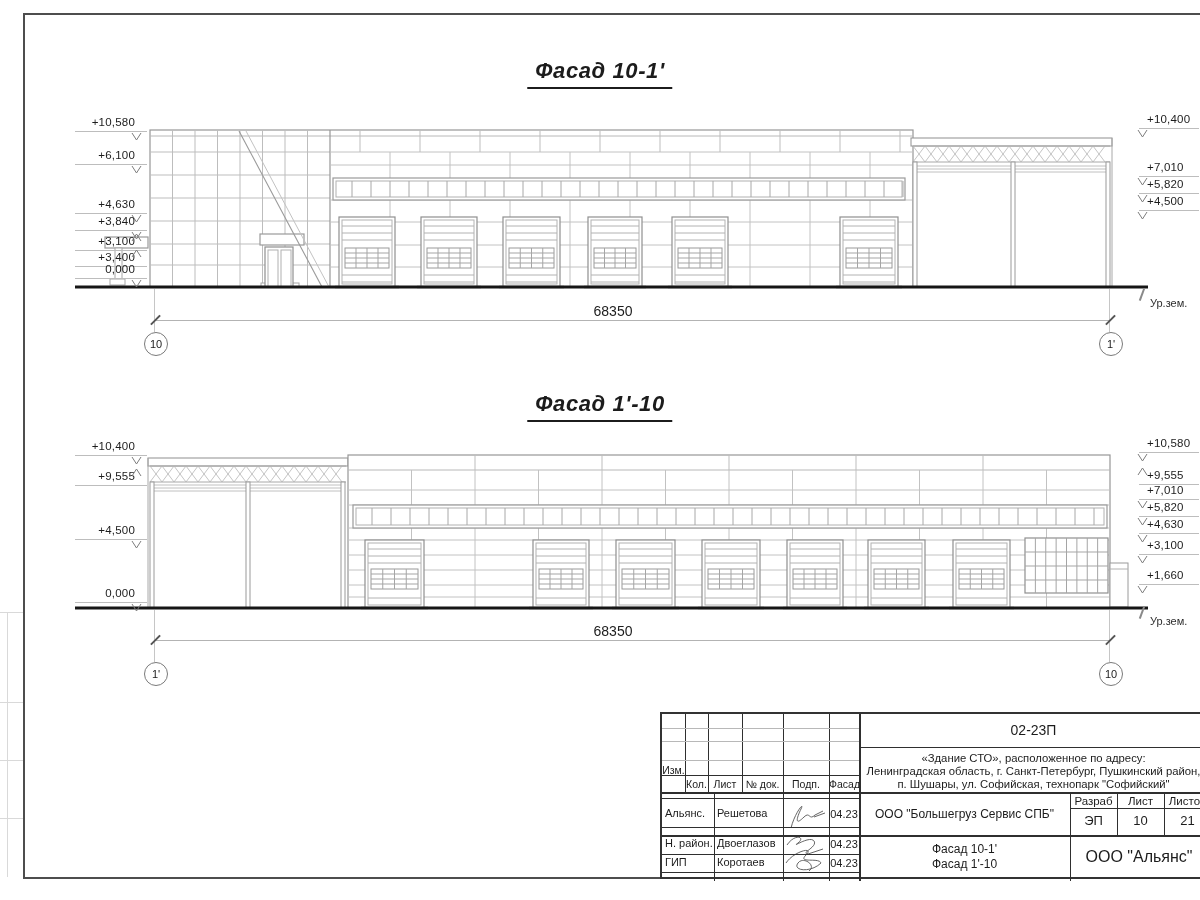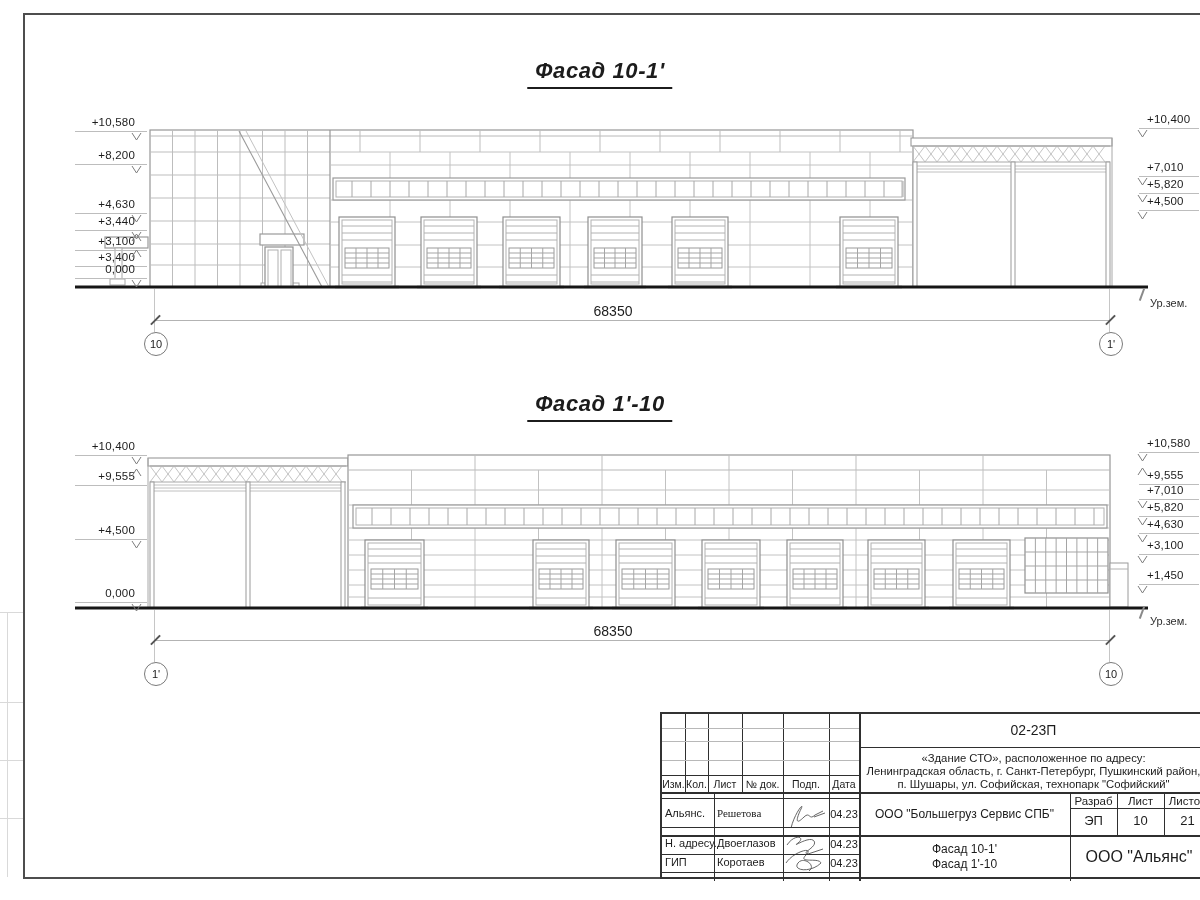--- a/index.html
+++ b/index.html
@@ -293,35 +293,35 @@
     </svg>
   <div id="marks-f1">
       <div class="elev left" style="top: 124px;">
         <span class="lbl">+10,580</span>
         <div class="line"></div>
         <svg width="11" height="9" class="tick" style="top: 8px;">
           <polyline points="1,1 5.5,8 10,1" fill="none" stroke="#7d7d7d" stroke-width="1"></polyline>
         </svg>
       </div>
       <div class="elev left" style="top: 157px;">
-        <span class="lbl">+8,200</span>
+        <span class="lbl">+6,100</span>
         <div class="line"></div>
         <svg width="11" height="9" class="tick" style="top: 8px;">
           <polyline points="1,1 5.5,8 10,1" fill="none" stroke="#7d7d7d" stroke-width="1"></polyline>
         </svg>
       </div>
       <div class="elev left" style="top: 206px;">
         <span class="lbl">+4,630</span>
         <div class="line"></div>
         <svg width="11" height="9" class="tick" style="top: 8px;">
           <polyline points="1,1 5.5,8 10,1" fill="none" stroke="#7d7d7d" stroke-width="1"></polyline>
         </svg>
       </div>
       <div class="elev left" style="top: 223px;">
-        <span class="lbl">+3,440</span>
+        <span class="lbl">+3,840</span>
         <div class="line"></div>
         <svg width="11" height="9" class="tick" style="top: 8px;">
           <polyline points="1,1 5.5,8 10,1" fill="none" stroke="#7d7d7d" stroke-width="1"></polyline>
         </svg>
       </div>
       <div class="elev left" style="top: 243px;">
         <span class="lbl">+3,100</span>
         <div class="line"></div>
         <svg width="11" height="9" class="tick" style="top: -10px;">
           <polyline points="1,8 5.5,1 10,8" fill="none" stroke="#7d7d7d" stroke-width="1"></polyline>
@@ -694,64 +694,64 @@
         </svg>
       </div>
       <div class="elev right" style="top: 547px;">
         <span class="lbl">+3,100</span>
         <div class="line"></div>
         <svg width="11" height="9" class="tick" style="top: 8px;">
           <polyline points="1,1 5.5,8 10,1" fill="none" stroke="#7d7d7d" stroke-width="1"></polyline>
         </svg>
       </div>
       <div class="elev right" style="top: 577px;">
-        <span class="lbl">+1,450</span>
+        <span class="lbl">+1,660</span>
         <div class="line"></div>
         <svg width="11" height="9" class="tick" style="top: 8px;">
           <polyline points="1,1 5.5,8 10,1" fill="none" stroke="#7d7d7d" stroke-width="1"></polyline>
         </svg>
       </div>
     </div>
 
   <div class="extline" style="left:154px;top:610px;height:52px;"></div>
   <div class="extline" style="left:1109px;top:610px;height:52px;"></div>
   <div class="dimline" style="left:155px;top:640px;width:955px;"></div>
   <div class="slash" style="left:149px;top:639px;"></div>
   <div class="slash" style="left:1104px;top:639px;"></div>
   <div class="dimtext" style="left:553px;top:623px;">68350</div>
   <div class="bubble" style="left:144px;top:662px;"><span>1'</span></div>
   <div class="bubble" style="left:1099px;top:662px;"><span>10</span></div>
   <div class="gnd" style="left:1150px;top:615px;"><span class="gtick"></span><span>Ур.зем.</span></div>
 
   <div class="tb" id="tb">
 
-    <div class="tbc" style="left:0;width:23px;top:63px;">Изм.</div>
+    <div class="tbc" style="left:0;width:23px;top:49px;">Изм.</div>
     <div class="tbc" style="left:23px;width:23px;top:63px;">Кол.</div>
     <div class="tbc" style="left:46px;width:34px;top:63px;">Лист</div>
     <div class="tbc" style="left:80px;width:41px;top:63px;">№ док.</div>
     <div class="tbc" style="left:121px;width:46px;top:63px;">Подп.</div>
-    <div class="tbc" style="left:167px;width:30px;top:63px;">Дата</div>
+    <div class="tbc" style="left:167px;width:30px;top:63px;">Фасад</div>
 
     <div class="tbt" style="left:197px;width:349px;top:8px;font-size:14px;text-align:center;">02-23П</div>
     <div class="tbt" style="left:197px;width:349px;top:38px;font-size:11.3px;text-align:center;">«Здание СТО», расположенное по адресу:</div>
     <div class="tbt" style="left:197px;width:349px;top:51px;font-size:11.3px;text-align:center;">Ленинградская область, г. Санкт-Петербург, Пушкинский район,</div>
     <div class="tbt" style="left:197px;width:349px;top:64px;font-size:11.3px;text-align:center;">п. Шушары, ул. Софийская, технопарк "Софийский"</div>
 
     <div class="tbt" style="left:197px;width:211px;top:93px;font-size:12px;text-align:center;">ООО "Большегруз Сервис СПБ"</div>
     <div class="tbc" style="left:408px;width:47px;top:80px;font-size:11.5px;">Разраб</div>
     <div class="tbc" style="left:455px;width:47px;top:80px;font-size:11.5px;">Лист</div>
     <div class="tbc" style="left:502px;width:47px;top:80px;font-size:11.5px;">Листов</div>
     <div class="tbc" style="left:408px;width:47px;top:100px;font-size:13px;">ЭП</div>
     <div class="tbc" style="left:455px;width:47px;top:100px;font-size:13px;">10</div>
     <div class="tbc" style="left:502px;width:47px;top:100px;font-size:13px;">21</div>
 
     <div class="tbt" style="left:3px;width:48px;top:93px;font-size:11px;">Альянс.</div>
-    <div class="tbt" style="left:55px;width:64px;top:93px;font-size:11px;font-family:Liberation Serif, serif;">Решетова</div>
+    <div class="tbt" style="left:55px;width:64px;top:93px;font-size:11px;">Решетова</div>
     <div class="tbc" style="left:167px;width:30px;top:93px;font-size:11px;">04.23</div>
-    <div class="tbt" style="left:3px;width:48px;top:123px;font-size:11px;">Н. адресу.</div>
+    <div class="tbt" style="left:3px;width:48px;top:123px;font-size:11px;">Н. район.</div>
     <div class="tbt" style="left:55px;width:64px;top:123px;font-size:11px;">Двоеглазов</div>
     <div class="tbc" style="left:167px;width:30px;top:123px;font-size:11px;">04.23</div>
     <div class="tbt" style="left:3px;width:48px;top:142px;font-size:11px;">ГИП</div>
     <div class="tbt" style="left:55px;width:64px;top:142px;font-size:11px;">Коротаев</div>
     <div class="tbc" style="left:167px;width:30px;top:142px;font-size:11px;">04.23</div>
 
     <div class="tbt" style="left:197px;width:211px;top:128px;font-size:12px;text-align:center;">Фасад 10-1'</div>
     <div class="tbt" style="left:197px;width:211px;top:143px;font-size:12px;text-align:center;">Фасад 1'-10</div>
     <div class="tbt" style="left:408px;width:138px;top:134px;font-size:16px;text-align:center;">ООО "Альянс"</div>
 

